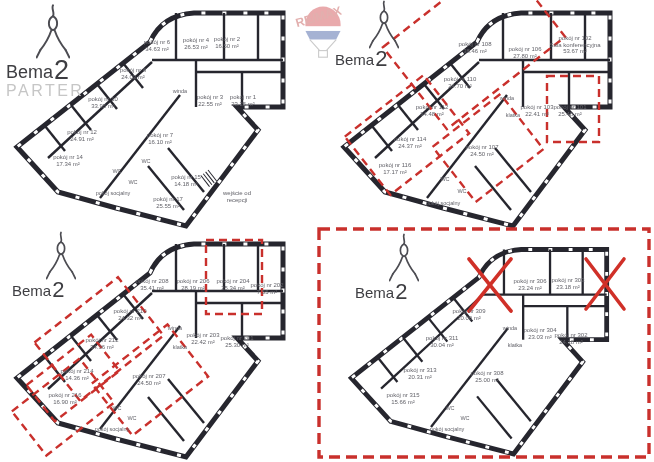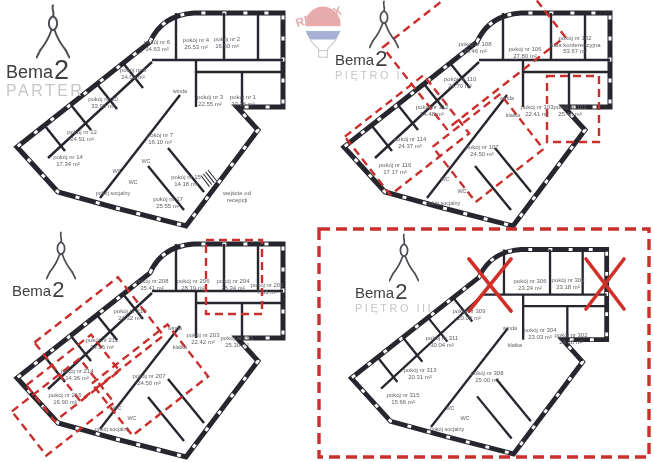--- a/index.html
+++ b/index.html
@@ -175,21 +175,20 @@
       <rect class="hl" x="118" y="113" width="86" height="70" transform="rotate(-38 161 148)"></rect>
     </svg>
     <div class="logo" style="left:8px;top:0">
       <svg class="tower" viewBox="0 0 28 46">
           <use href="#tower"></use>
         </svg>
       <div class="brand">
           <span>Bema</span>
           <span class="n">2</span>
         </div>
-      <div class="fname">PIĘTRO I</div>
     </div>
     <div class="rl" style="left:148px;top:47px">
         <span>pokój nr 108</span>
         <span>38.46 m²</span>
       </div>
     <div class="rl" style="left:198px;top:52px">
         <span>pokój nr 106</span>
         <span>27.80 m²</span>
       </div>
     <div class="rl" style="left:248px;top:45px">
@@ -339,21 +338,20 @@
       </g>
     </svg>
     <div class="logo" style="left:28px;top:2px">
       <svg class="tower" viewBox="0 0 28 46">
           <use href="#tower"></use>
         </svg>
       <div class="brand">
           <span>Bema</span>
           <span class="n">2</span>
         </div>
-      <div class="fname">PIĘTRO III</div>
     </div>
     <div class="rl" style="left:203px;top:53px">
         <span>pokój nr 306</span>
         <span>23.24 m²</span>
       </div>
     <div class="rl" style="left:241px;top:52px">
         <span>pokój nr 303</span>
         <span>23.18 m²</span>
       </div>
     <div class="rl" style="left:142px;top:83px">

